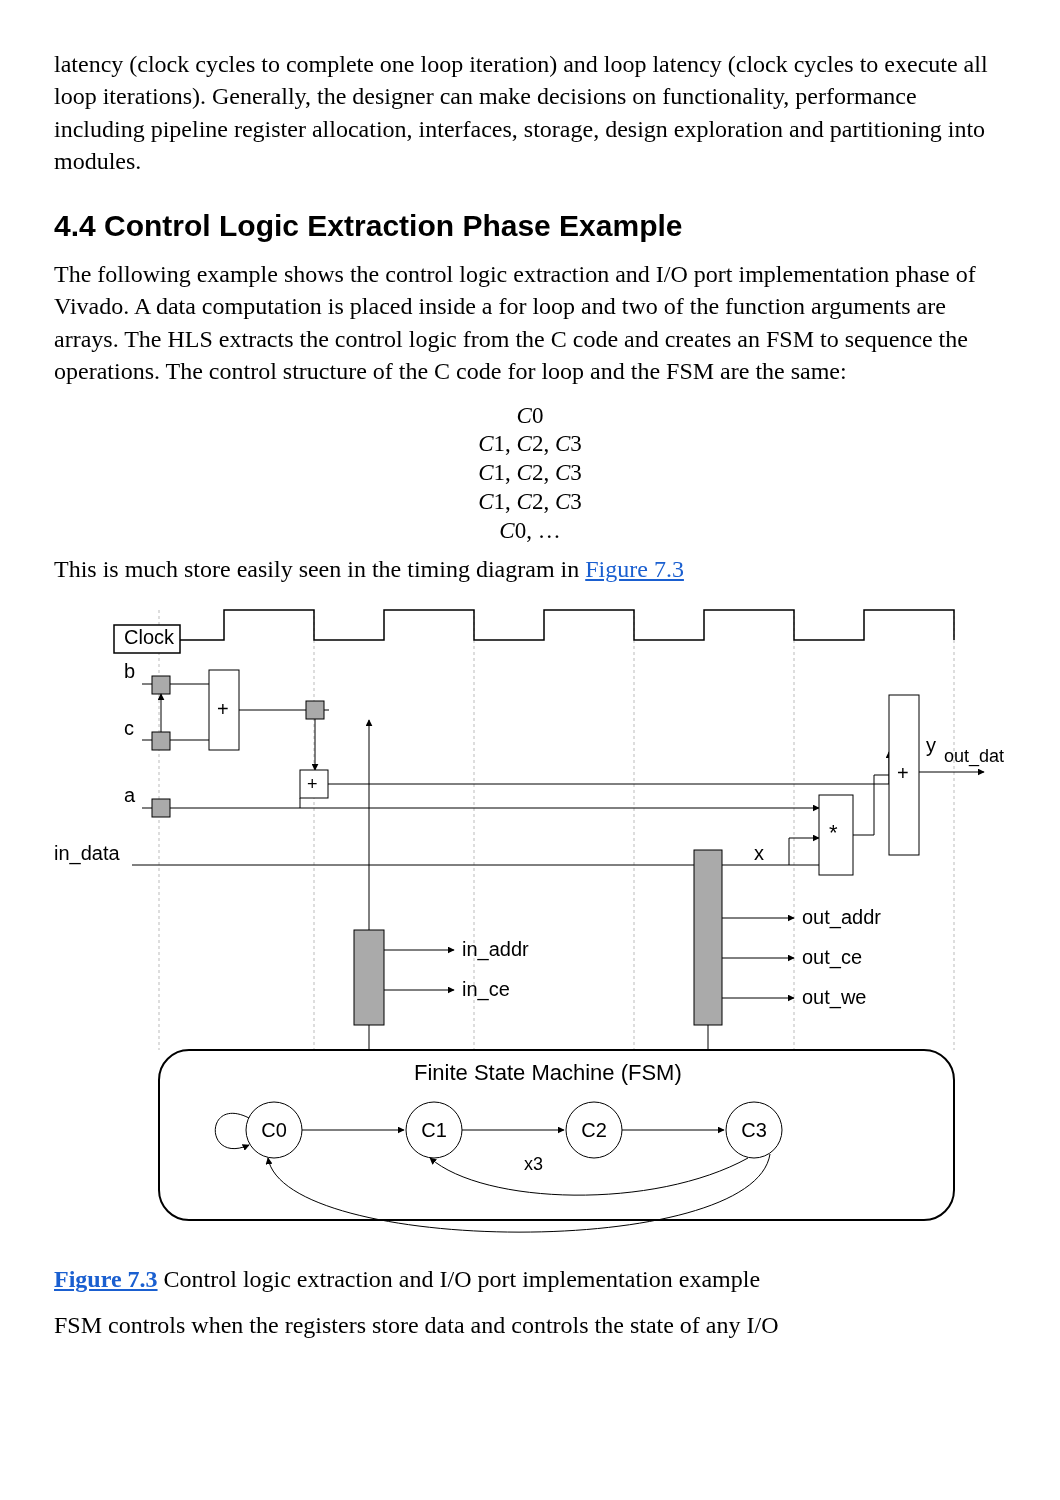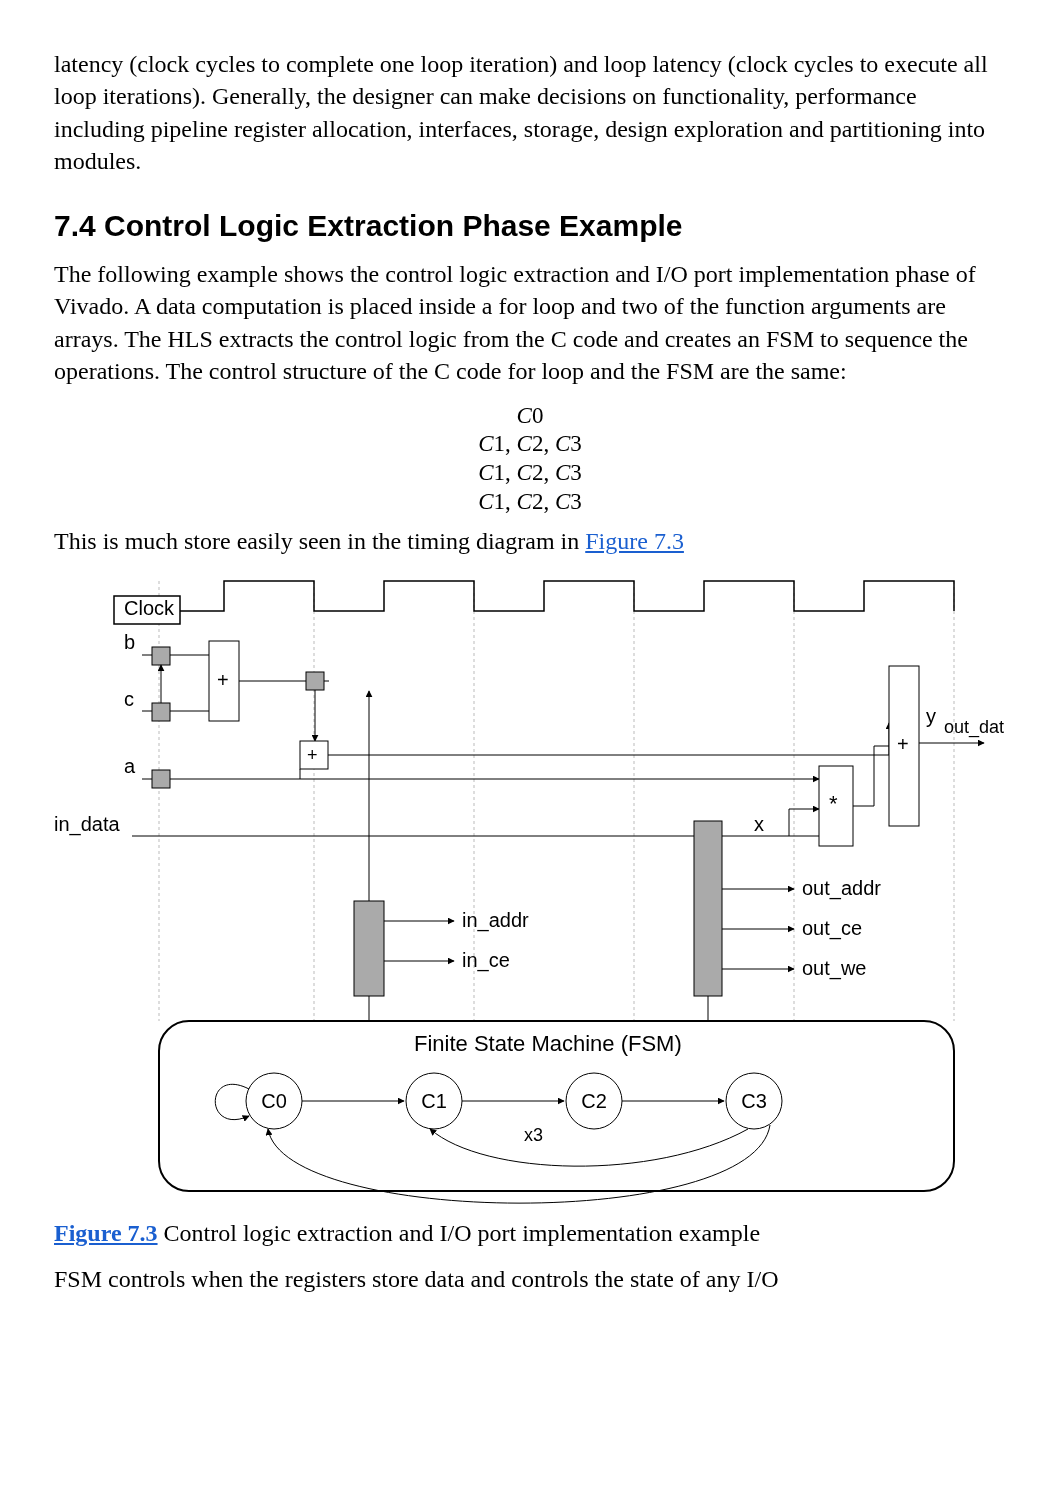--- a/index.html
+++ b/index.html
@@ -23,45 +23,46 @@
   .eq{
     font-family:Georgia,serif;
     font-style:italic;
     text-align:center;
     line-height:1.25;
     margin:6px 0 8px 0;
     font-size:23px;
   }
   .eq span{font-style:normal;}
   a.figlink{color:#1a5fd0;text-decoration:underline;}
-  .figcap{margin-top:6px;}
+  .figcap{margin-top:23px;}
   .figcap a{color:#1a5fd0;text-decoration:underline;font-weight:700;}
   svg{display:block;margin:4px 0 0 0;}
   .sans{font-family:Arial,Helvetica,sans-serif;}
 </style>
 </head>
 <body>
 
 <p>latency (clock cycles to complete one loop iteration) and loop latency (clock cycles to execute all loop iterations). Generally, the designer can make decisions on functionality, performance including pipeline register allocation, interfaces, storage, design exploration and partitioning into modules.</p>
 
-<h2>7.4 Control Logic Extraction Phase Example</h2>
+<h2>4.4 Control Logic Extraction Phase Example</h2>
 
 <p>The following example shows the control logic extraction and I/O port implementation phase of Vivado. A data computation is placed inside a for loop and two of the function arguments are arrays. The HLS extracts the control logic from the C code and creates an FSM to sequence the operations. The control structure of the C code for loop and the FSM are the same:</p>
 
 <div class="eq">
   <div><i>C</i><span>0</span></div>
   <div>
     <i>C</i><span>1, </span><i>C</i><span>2, </span><i>C</i><span>3</span>
   </div>
   <div>
     <i>C</i><span>1, </span><i>C</i><span>2, </span><i>C</i><span>3</span>
   </div>
   <div>
     <i>C</i><span>1, </span><i>C</i><span>2, </span><i>C</i><span>3</span>
   </div>
+  <div><i>C</i><span>0, …</span></div>
 </div>
 
 <p>
   <span>This is much store easily seen in the timing diagram in </span><a href="#" class="figlink">Figure 7.3</a>
 </p>
 
 <svg width="950" height="640" viewBox="0 0 950 640">
   <defs>
     <marker id="arr" viewBox="0 0 10 10" refX="9" refY="5" markerWidth="7" markerHeight="7" orient="auto">
       <path d="M0,0 L10,5 L0,10 z" fill="#000"></path>

